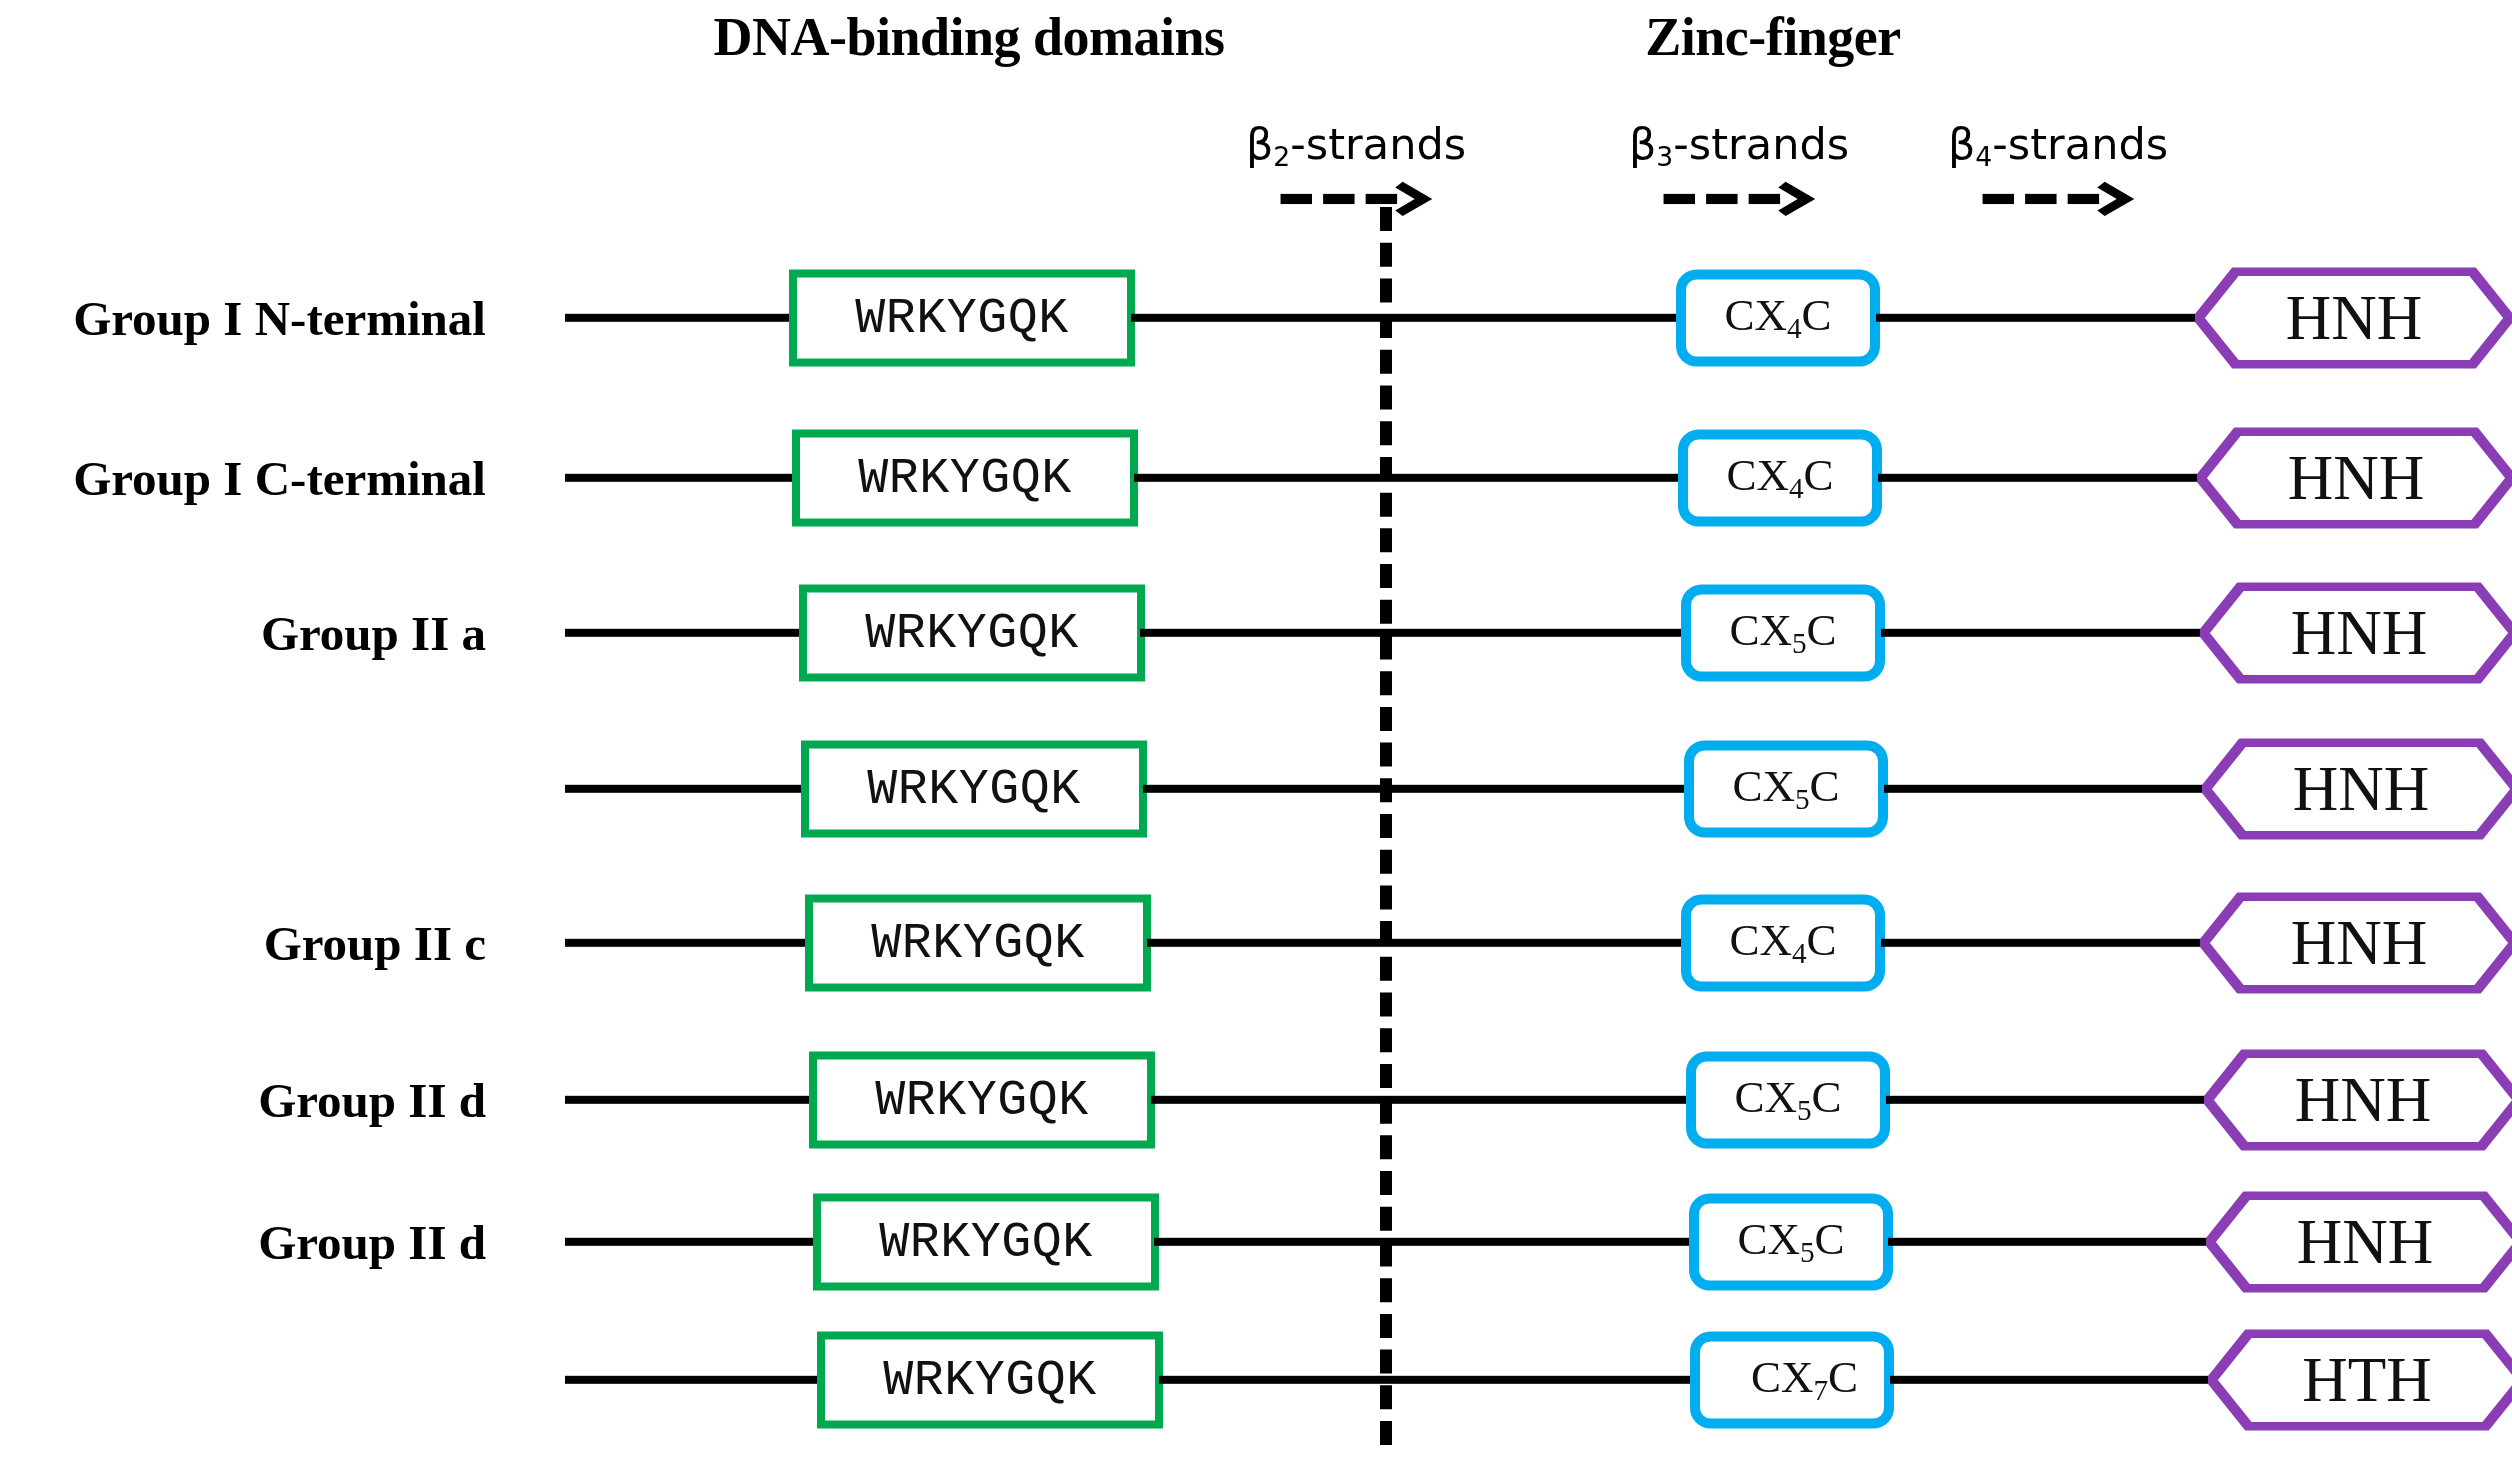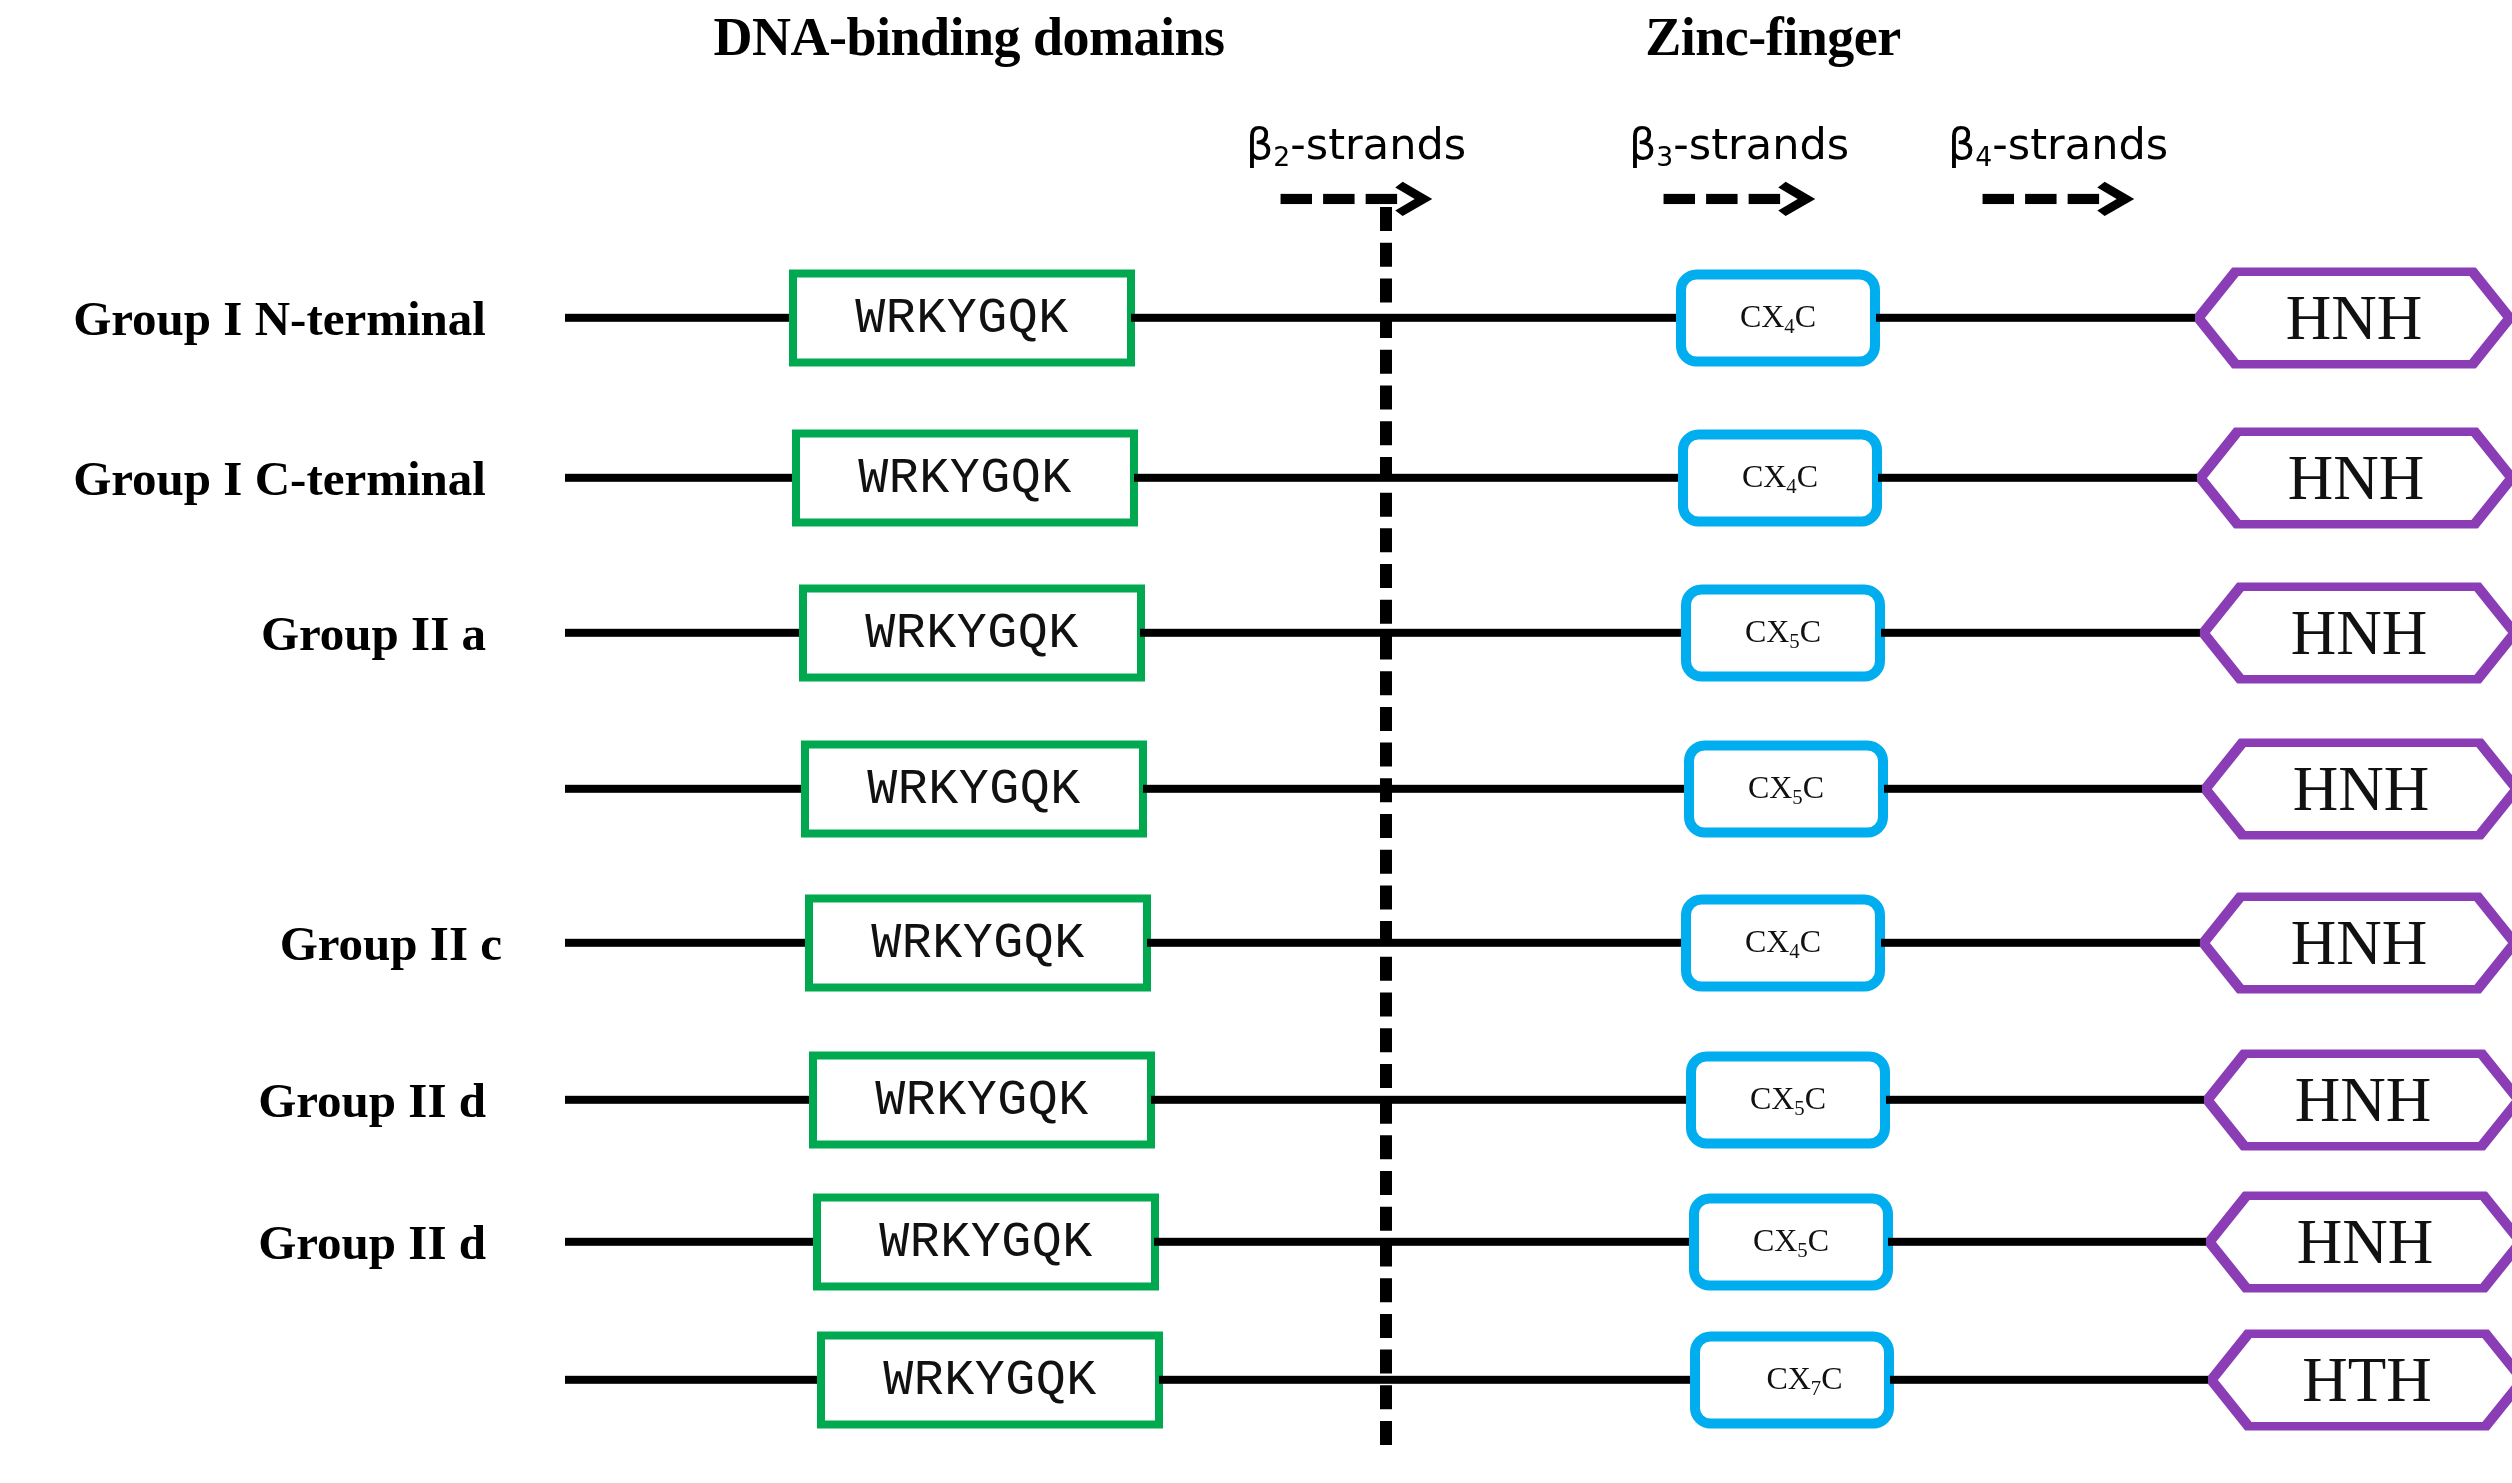--- a/index.html
+++ b/index.html
@@ -53,21 +53,21 @@
   }
 
   
   .zbox{
     position:absolute;box-sizing:border-box;
     border:10.3px solid #00aeef;border-radius:20.5px;background:#ffffff;
     display:flex;align-items:center;justify-content:center;
     transform:translateY(-50%);
   }
   .zbox-text{
-    font-family:"Liberation Serif",serif;font-size:32px;color:#111;
+    font-family:"Liberation Serif",serif;font-size:45px;color:#111;
     white-space:nowrap;line-height:1;
   }
   .zbox-text sub{font-size:0.65em;vertical-align:-0.3em;}
 
   
   .hex{position:absolute;transform:translateY(-50%);}
   .hex svg{display:block;}
   .hex-text{
     position:absolute;left:0;top:0;width:100%;height:100%;
     display:flex;align-items:center;justify-content:center;
@@ -164,21 +164,21 @@
     <div class="zbox" style="left: 1684px; top: 789px; width: 204px; height: 97px; border-color: rgb(0, 174, 239);">
       <span class="zbox-text">CX<sub>5</sub>C</span>
     </div>
     <div class="backbone" style="left: 1884px; top: 789px; width: 350px;"></div>
     <div class="hex" style="left: 2202px; top: 789px; width: 318px; height: 101px;">
       <svg width="318" height="101" viewBox="0 0 340 108">
         <polygon points="44,3.5 296,3.5 336.5,54 296,104.5 44,104.5 3.5,54" fill="#ffffff" stroke="#8b3db5" stroke-width="11" stroke-linejoin="miter"></polygon>
       </svg>
       <span class="hex-text">HNH</span>
     </div>
-    <div class="row-label" style="left: 0px; width: 486px; top: 943px; padding-left: 16px;">Group II c</div>
+    <div class="row-label" style="left: 0px; width: 486px; top: 943px;">Group II c</div>
     <div class="backbone" style="left: 565px; top: 943px; width: 244px;"></div>
     <div class="wbox" style="left: 805px; top: 943px; width: 346px; height: 97px; border-color: rgb(0, 169, 79);">
       <span class="wbox-text">WRKYGQK</span>
     </div>
     <div class="backbone" style="left: 1147px; top: 943px; width: 538px;"></div>
     <div class="zbox" style="left: 1681px; top: 943px; width: 204px; height: 97px; border-color: rgb(0, 174, 239);">
       <span class="zbox-text">CX<sub>4</sub>C</span>
     </div>
     <div class="backbone" style="left: 1881px; top: 943px; width: 351px;"></div>
     <div class="hex" style="left: 2200px; top: 943px; width: 318px; height: 101px;">

